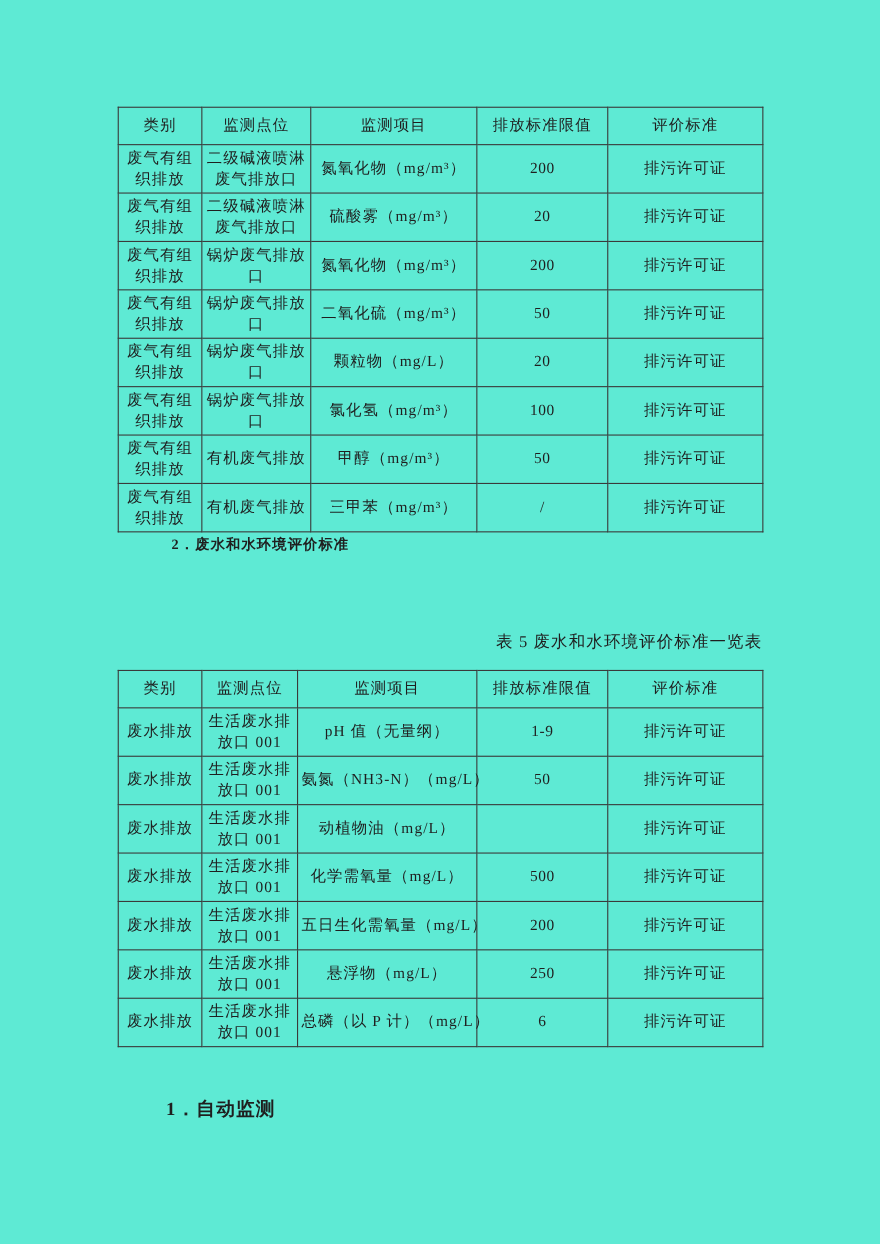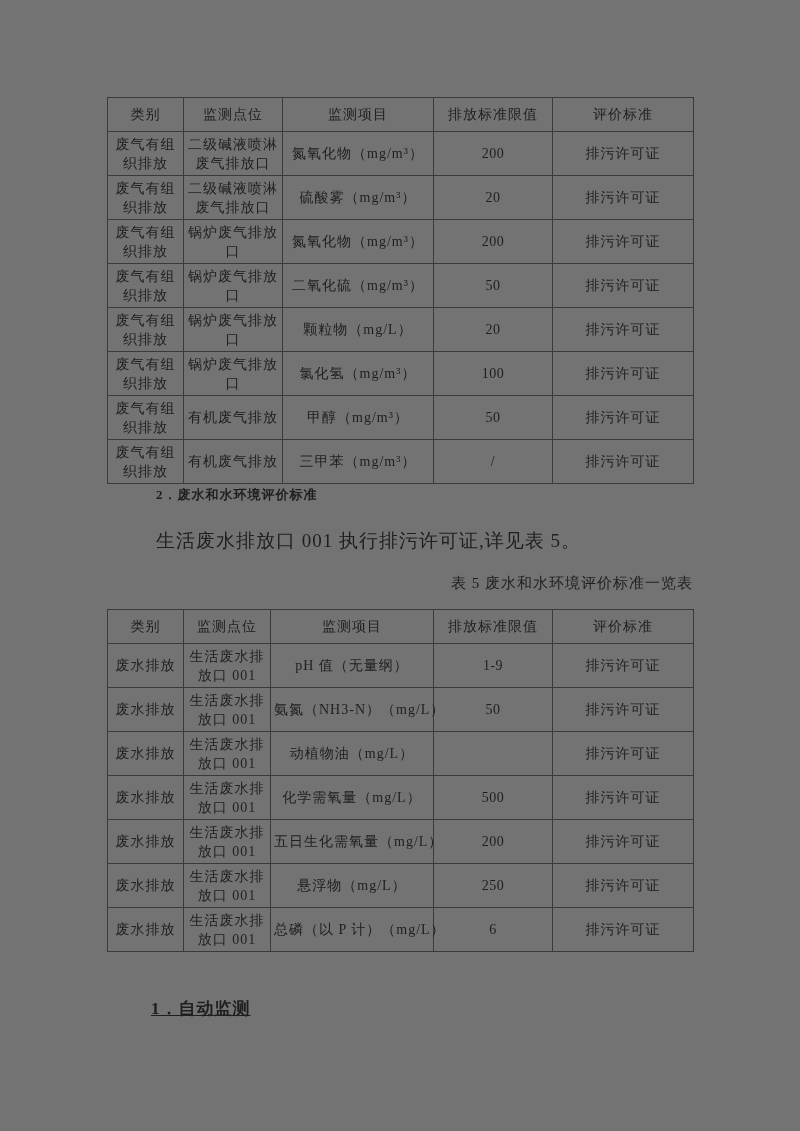--- a/index.html
+++ b/index.html
@@ -1,21 +1,21 @@
 <!DOCTYPE html>
 <html><head>
 <meta charset="utf-8">
 <style>
   html,body{margin:0;padding:0;}
   body{
     width:800px;height:1131px;background:#ffffff;
     font-family:"Liberation Serif","DejaVu Serif",serif;
     color:#1f1f1f;
   }
-  .page{position:relative;width:800px;height:1131px;background:#737373;overflow:hidden;}
+  .page{position:relative;width:800px;height:1131px;background:#5eead4;overflow:hidden;}
 
   
   table.doc-table{
     position:absolute;left:107px;border-collapse:collapse;table-layout:fixed;
     width:586px;
   }
   table.doc-table th, table.doc-table td{
     border:1px solid #3a3a3a;
     text-align:center;vertical-align:middle;
     font-size:14px;line-height:19px;letter-spacing:1px;
@@ -59,21 +59,20 @@
   }
   .h-sec4{
     position:absolute;left:148px;top:949px;
     font-size:19px;font-weight:bold;letter-spacing:1px;
     font-family:"Liberation Sans","DejaVu Sans",sans-serif;
   }
   .h-sub1{
     position:absolute;left:151px;top:997px;
     font-size:17px;font-weight:bold;letter-spacing:1px;
     font-family:"Liberation Serif","DejaVu Serif",serif;
-    text-decoration:underline;
   }
 </style>
 </head>
 <body>
 
 <div class="page">
 
   <table class="doc-table t-gas">
       <colgroup>
         <col>
@@ -146,21 +145,20 @@
           <td>有机废气排放</td>
           <td>三甲苯（mg/m³）</td>
           <td>/</td>
           <td>排污许可证</td>
         </tr>
       </tbody>
     </table>
 
   <div class="h-sec2">2．废水和水环境评价标准</div>
 
-  <div class="para">生活废水排放口 001 执行排污许可证,详见表 5。</div>
 
   <div class="caption">表 5 废水和水环境评价标准一览表</div>
 
   <table class="doc-table t-water">
       <colgroup>
         <col>
         <col>
         <col>
         <col>
         <col>

